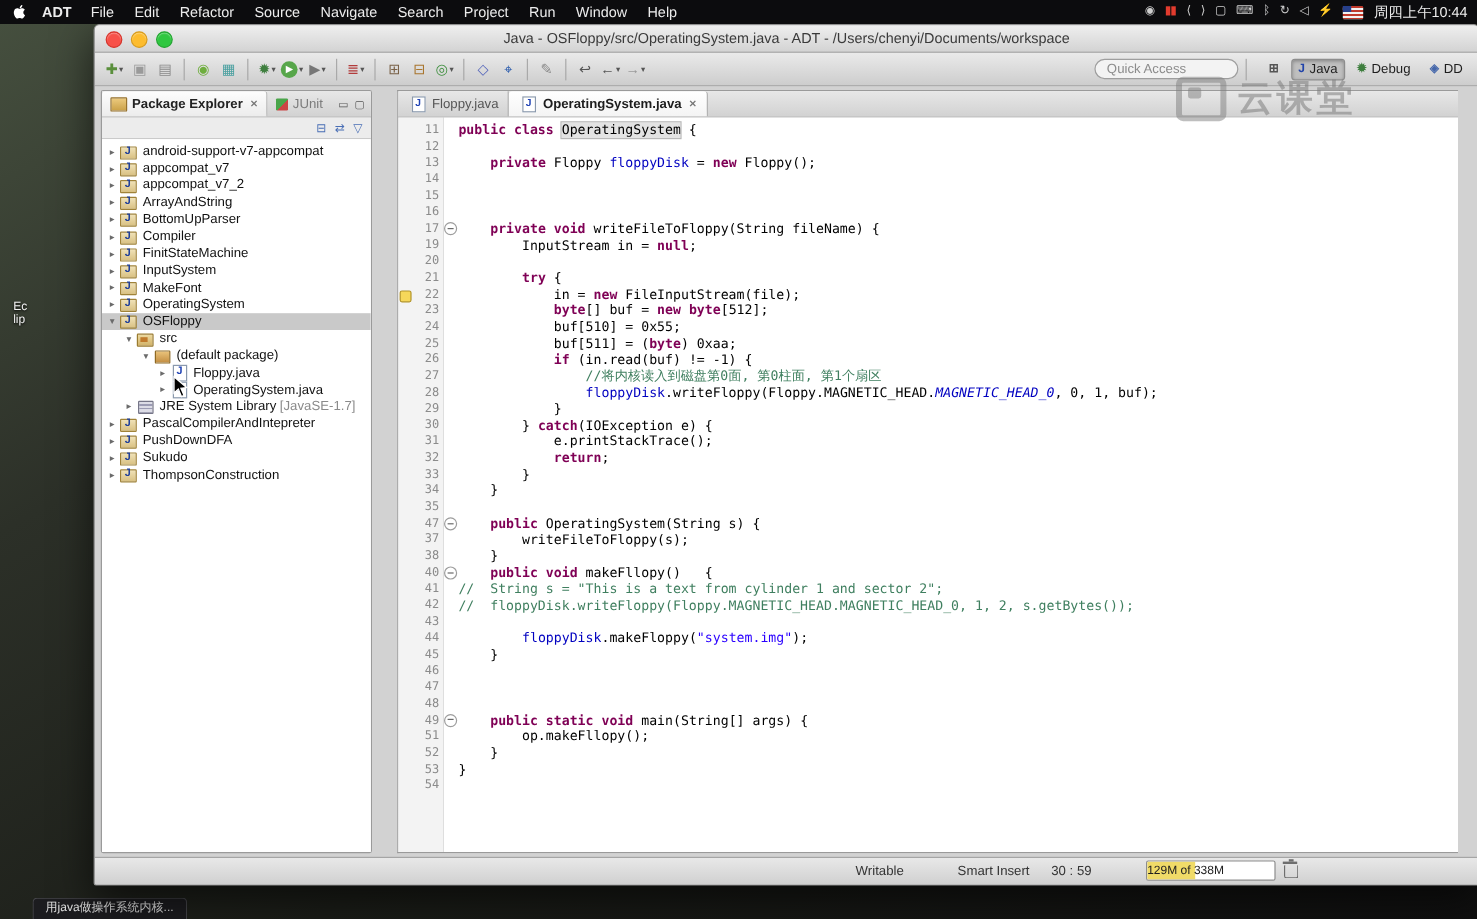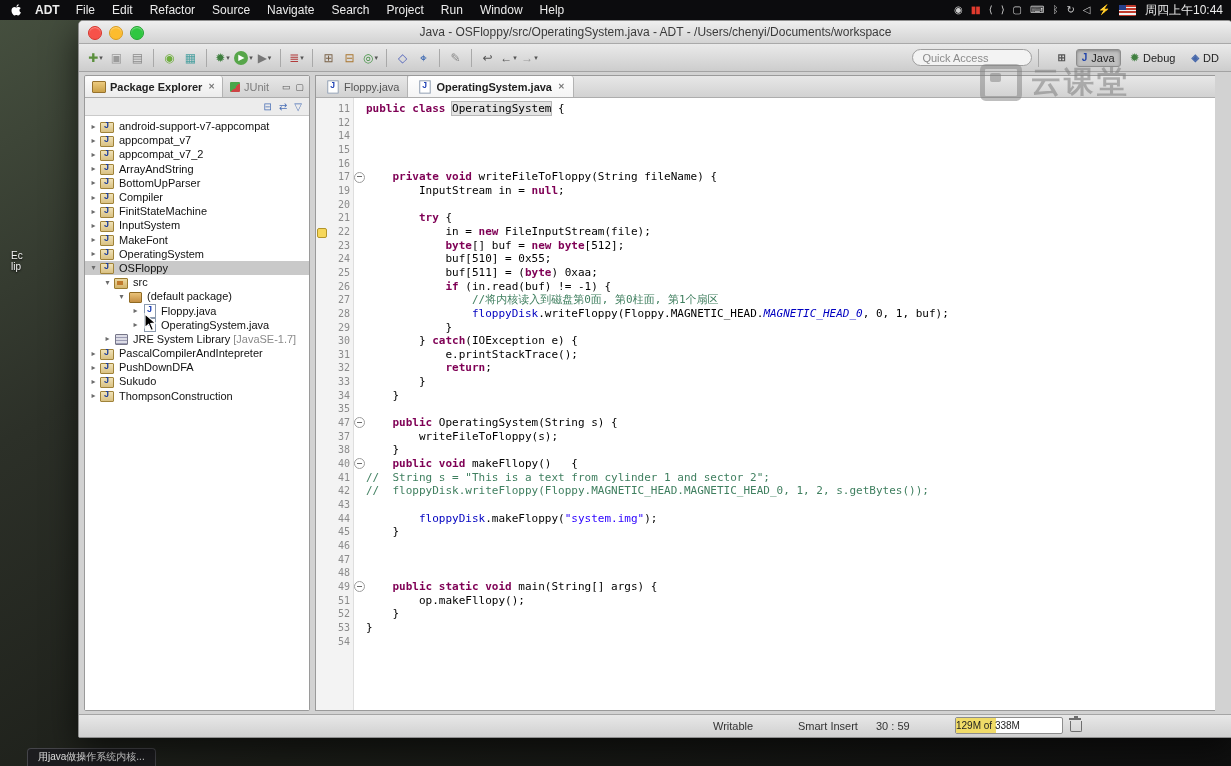--- a/index.html
+++ b/index.html
@@ -49,21 +49,21 @@
   .tb-caret{font-size:7px;color:#555;margin-left:1px}
   .tb-sep{width:1px;height:18px;background:#a9a9a9;margin:0 4px;flex:none}
   .quick-access{margin-left:auto;width:100px;height:15px;border:1px solid #9e9e9e;border-radius:9px;
     background:#f3f3f3;font-size:11px;color:#6e6e6e;padding:0 9px;font-family:"Liberation Sans",sans-serif;outline:none;flex:none}
   .quick-access::placeholder{color:#8b8b8b}
   .persp{display:flex;align-items:center;gap:4px;margin-left:6px;flex:none;white-space:nowrap}
   .persp-btn{display:inline-flex;align-items:center;gap:4px;font-size:11px;color:#1e1e1e;padding:2px 5px;border-radius:3px;border:1px solid transparent}
   .persp-btn.active{background:#bfbfbf;border:1px solid #8d8d8d;box-shadow:inset 0 1px 3px rgba(0,0,0,.3)}
   .persp-ic{font-size:10px;font-weight:bold;line-height:1}
   
-  .main{flex:1;display:flex;gap:5px;padding:3px 17px 3px 5px;background:#d2d2d2;min-height:0}
+  .main{flex:1;display:flex;gap:21px;padding:3px 17px 3px 5px;background:#d2d2d2;min-height:0}
   .view{display:flex;flex-direction:column;border:1px solid #9a9a9a;border-radius:2px;background:#fff;min-height:0}
   .pkg{width:224px;flex:none}
   .view-tabs{height:21px;flex:none;background:linear-gradient(#e7e7e7,#d2d2d2);border-bottom:1px solid #adadad;
     display:flex;align-items:center;font-size:11px}
   .vtab{display:inline-flex;align-items:center;gap:4px;padding:0 7px;height:100%}
   .vtab.active{background:linear-gradient(#fdfdfd,#ececec);border-right:1px solid #b3b3b3;font-weight:bold;color:#222;border-radius:3px 3px 0 0}
   .vtab.inactive{color:#7c7c7c}
   .vclose{font-size:8px;color:#777;margin-left:2px}
   .view-minmax{margin-left:auto;display:flex;gap:5px;padding-right:5px;color:#555;font-size:9px}
   .view-toolbar{height:17px;flex:none;background:#ececec;border-bottom:1px solid #cacaca;display:flex;justify-content:flex-end;
@@ -432,20 +432,26 @@
               <span class="src"><span class="sg-k">public class </span><span class="sg-occ">OperatingSystem</span><span class="sg-p"> {</span></span>
             </div>
             <div class="cl">
               <span class="ann"></span>
               <span class="num">12</span>
               <span class="fcol"></span>
               <span class="src"></span>
             </div>
             <div class="cl">
               <span class="ann"></span>
+              <span class="num">13</span>
+              <span class="fcol"></span>
+              <span class="src"><span class="sg-p">    </span><span class="sg-k">private </span><span class="sg-p">Floppy </span><span class="sg-f">floppyDisk</span><span class="sg-p"> = </span><span class="sg-k">new </span><span class="sg-p">Floppy();</span></span>
+            </div>
+            <div class="cl">
+              <span class="ann"></span>
               <span class="num">14</span>
               <span class="fcol"></span>
               <span class="src"></span>
             </div>
             <div class="cl">
               <span class="ann"></span>
               <span class="num">15</span>
               <span class="fcol"></span>
               <span class="src"></span>
             </div>

